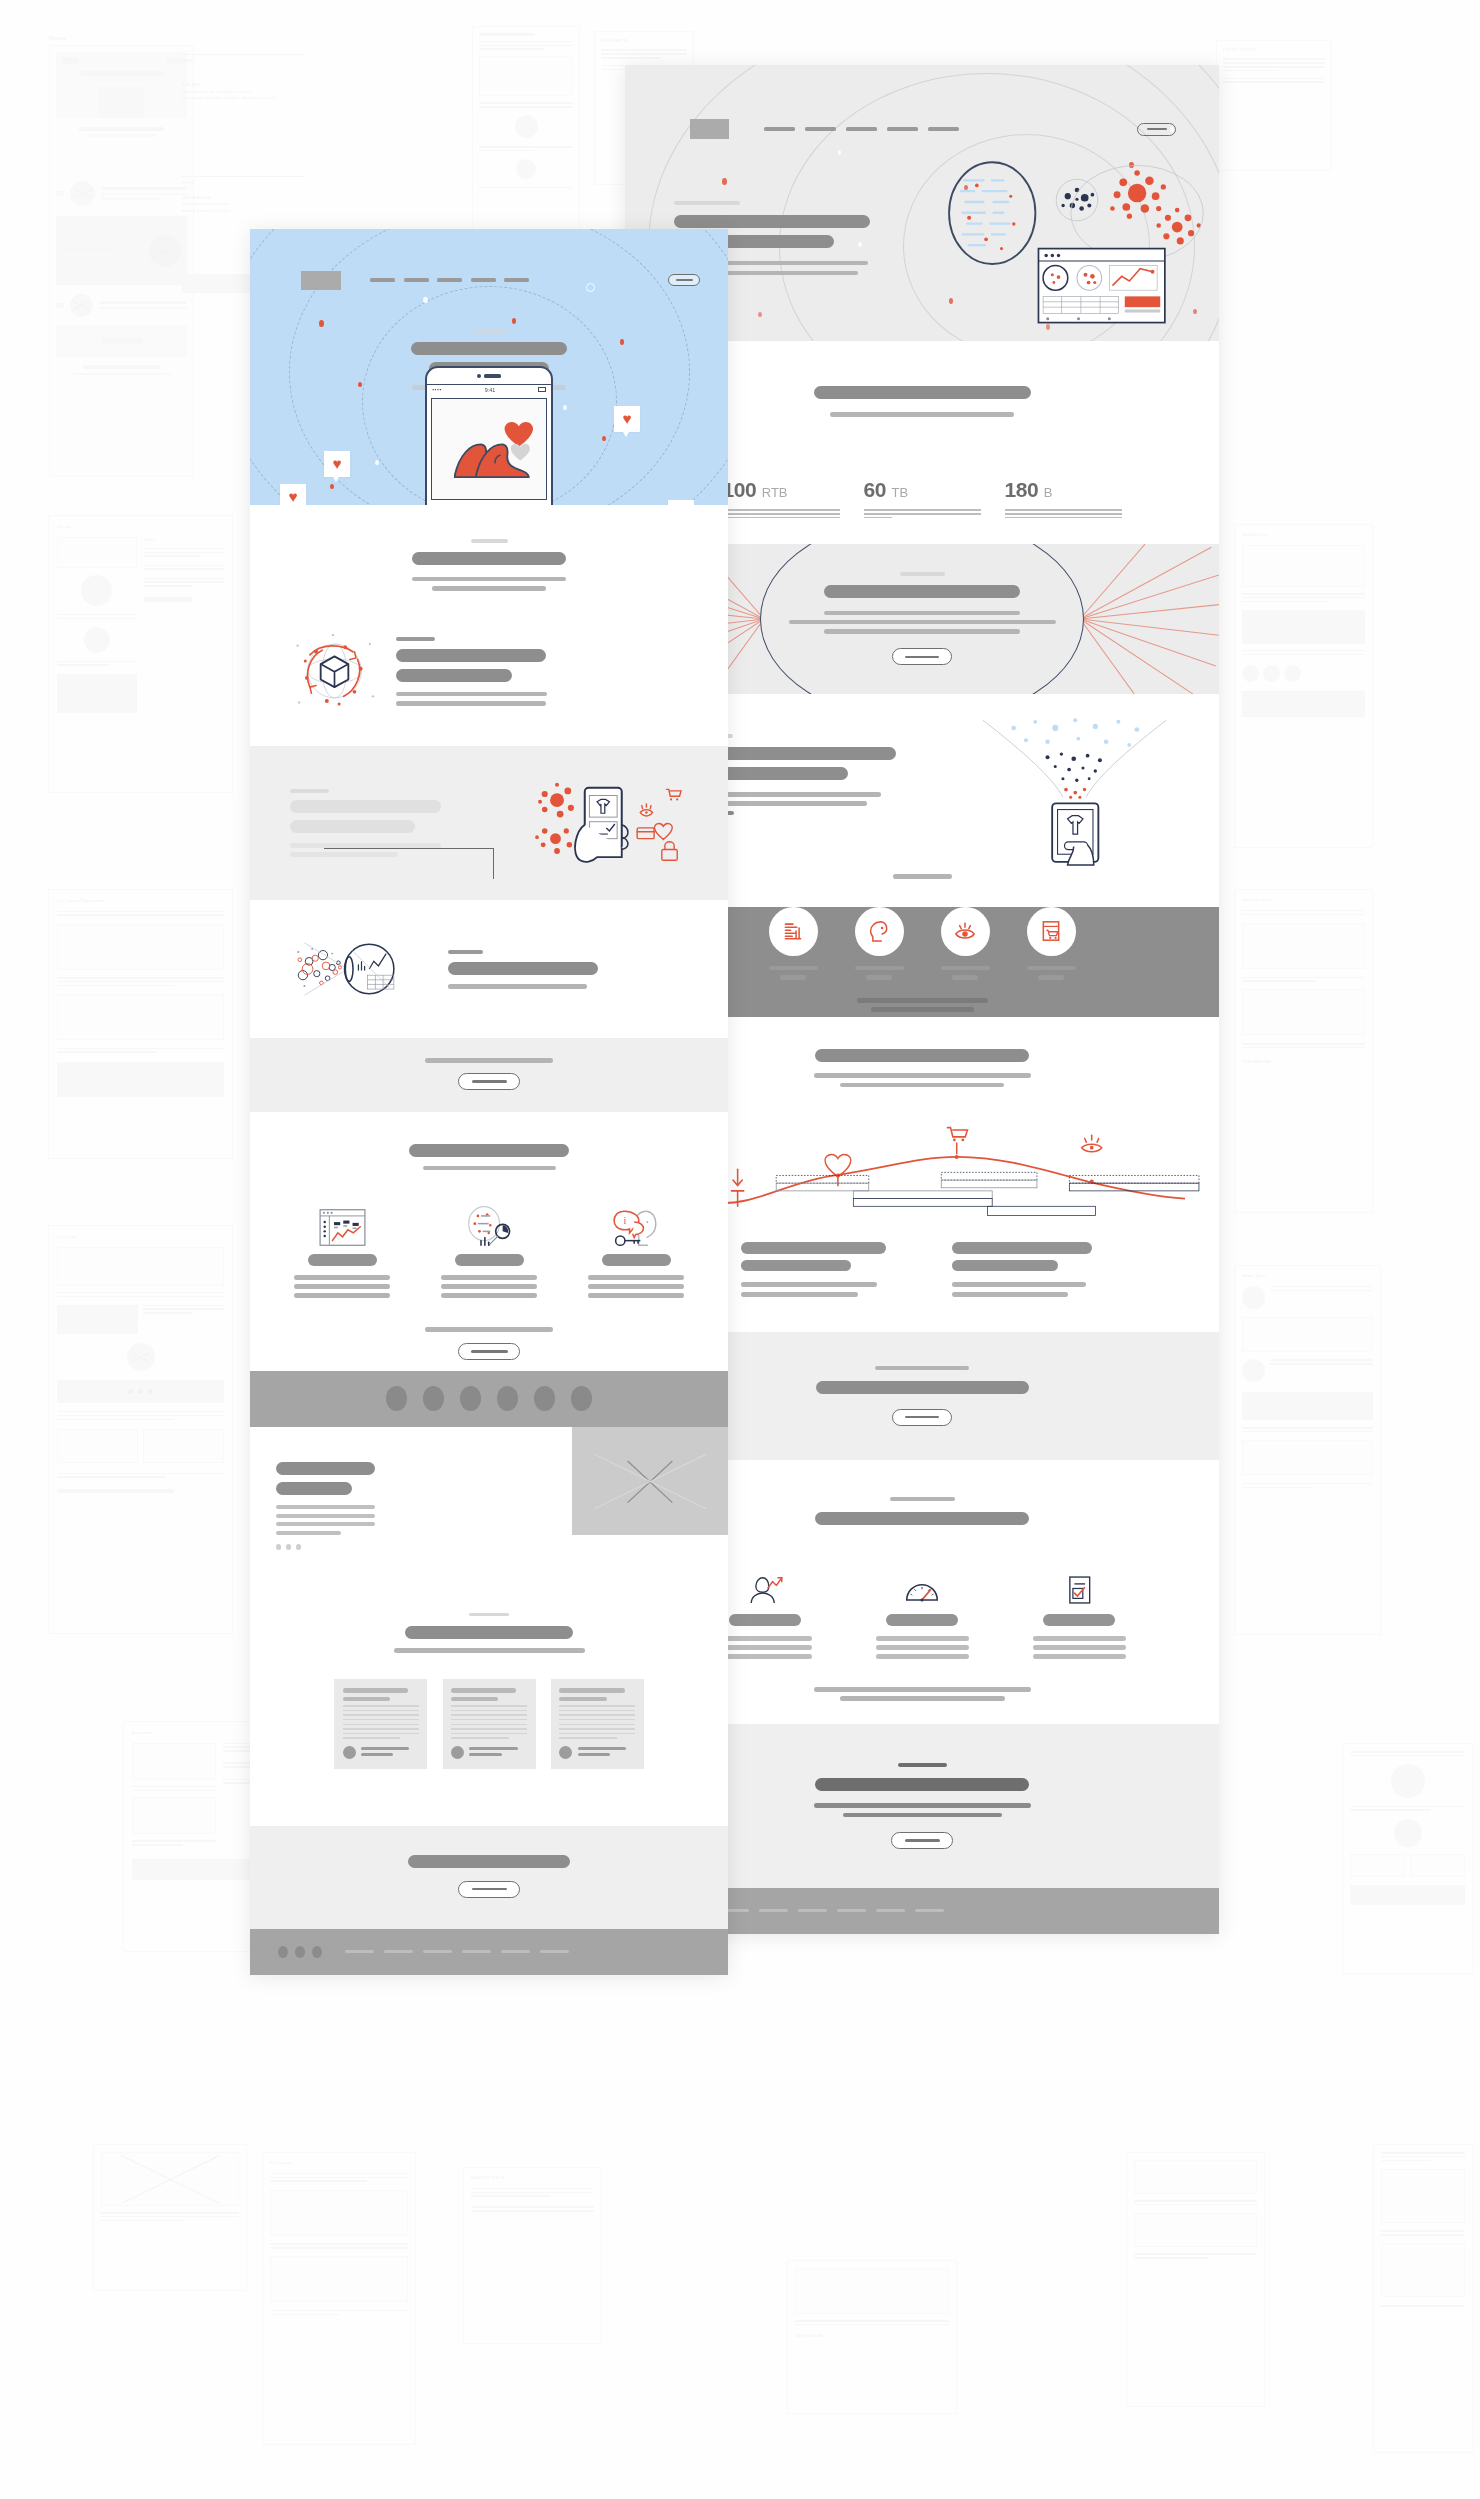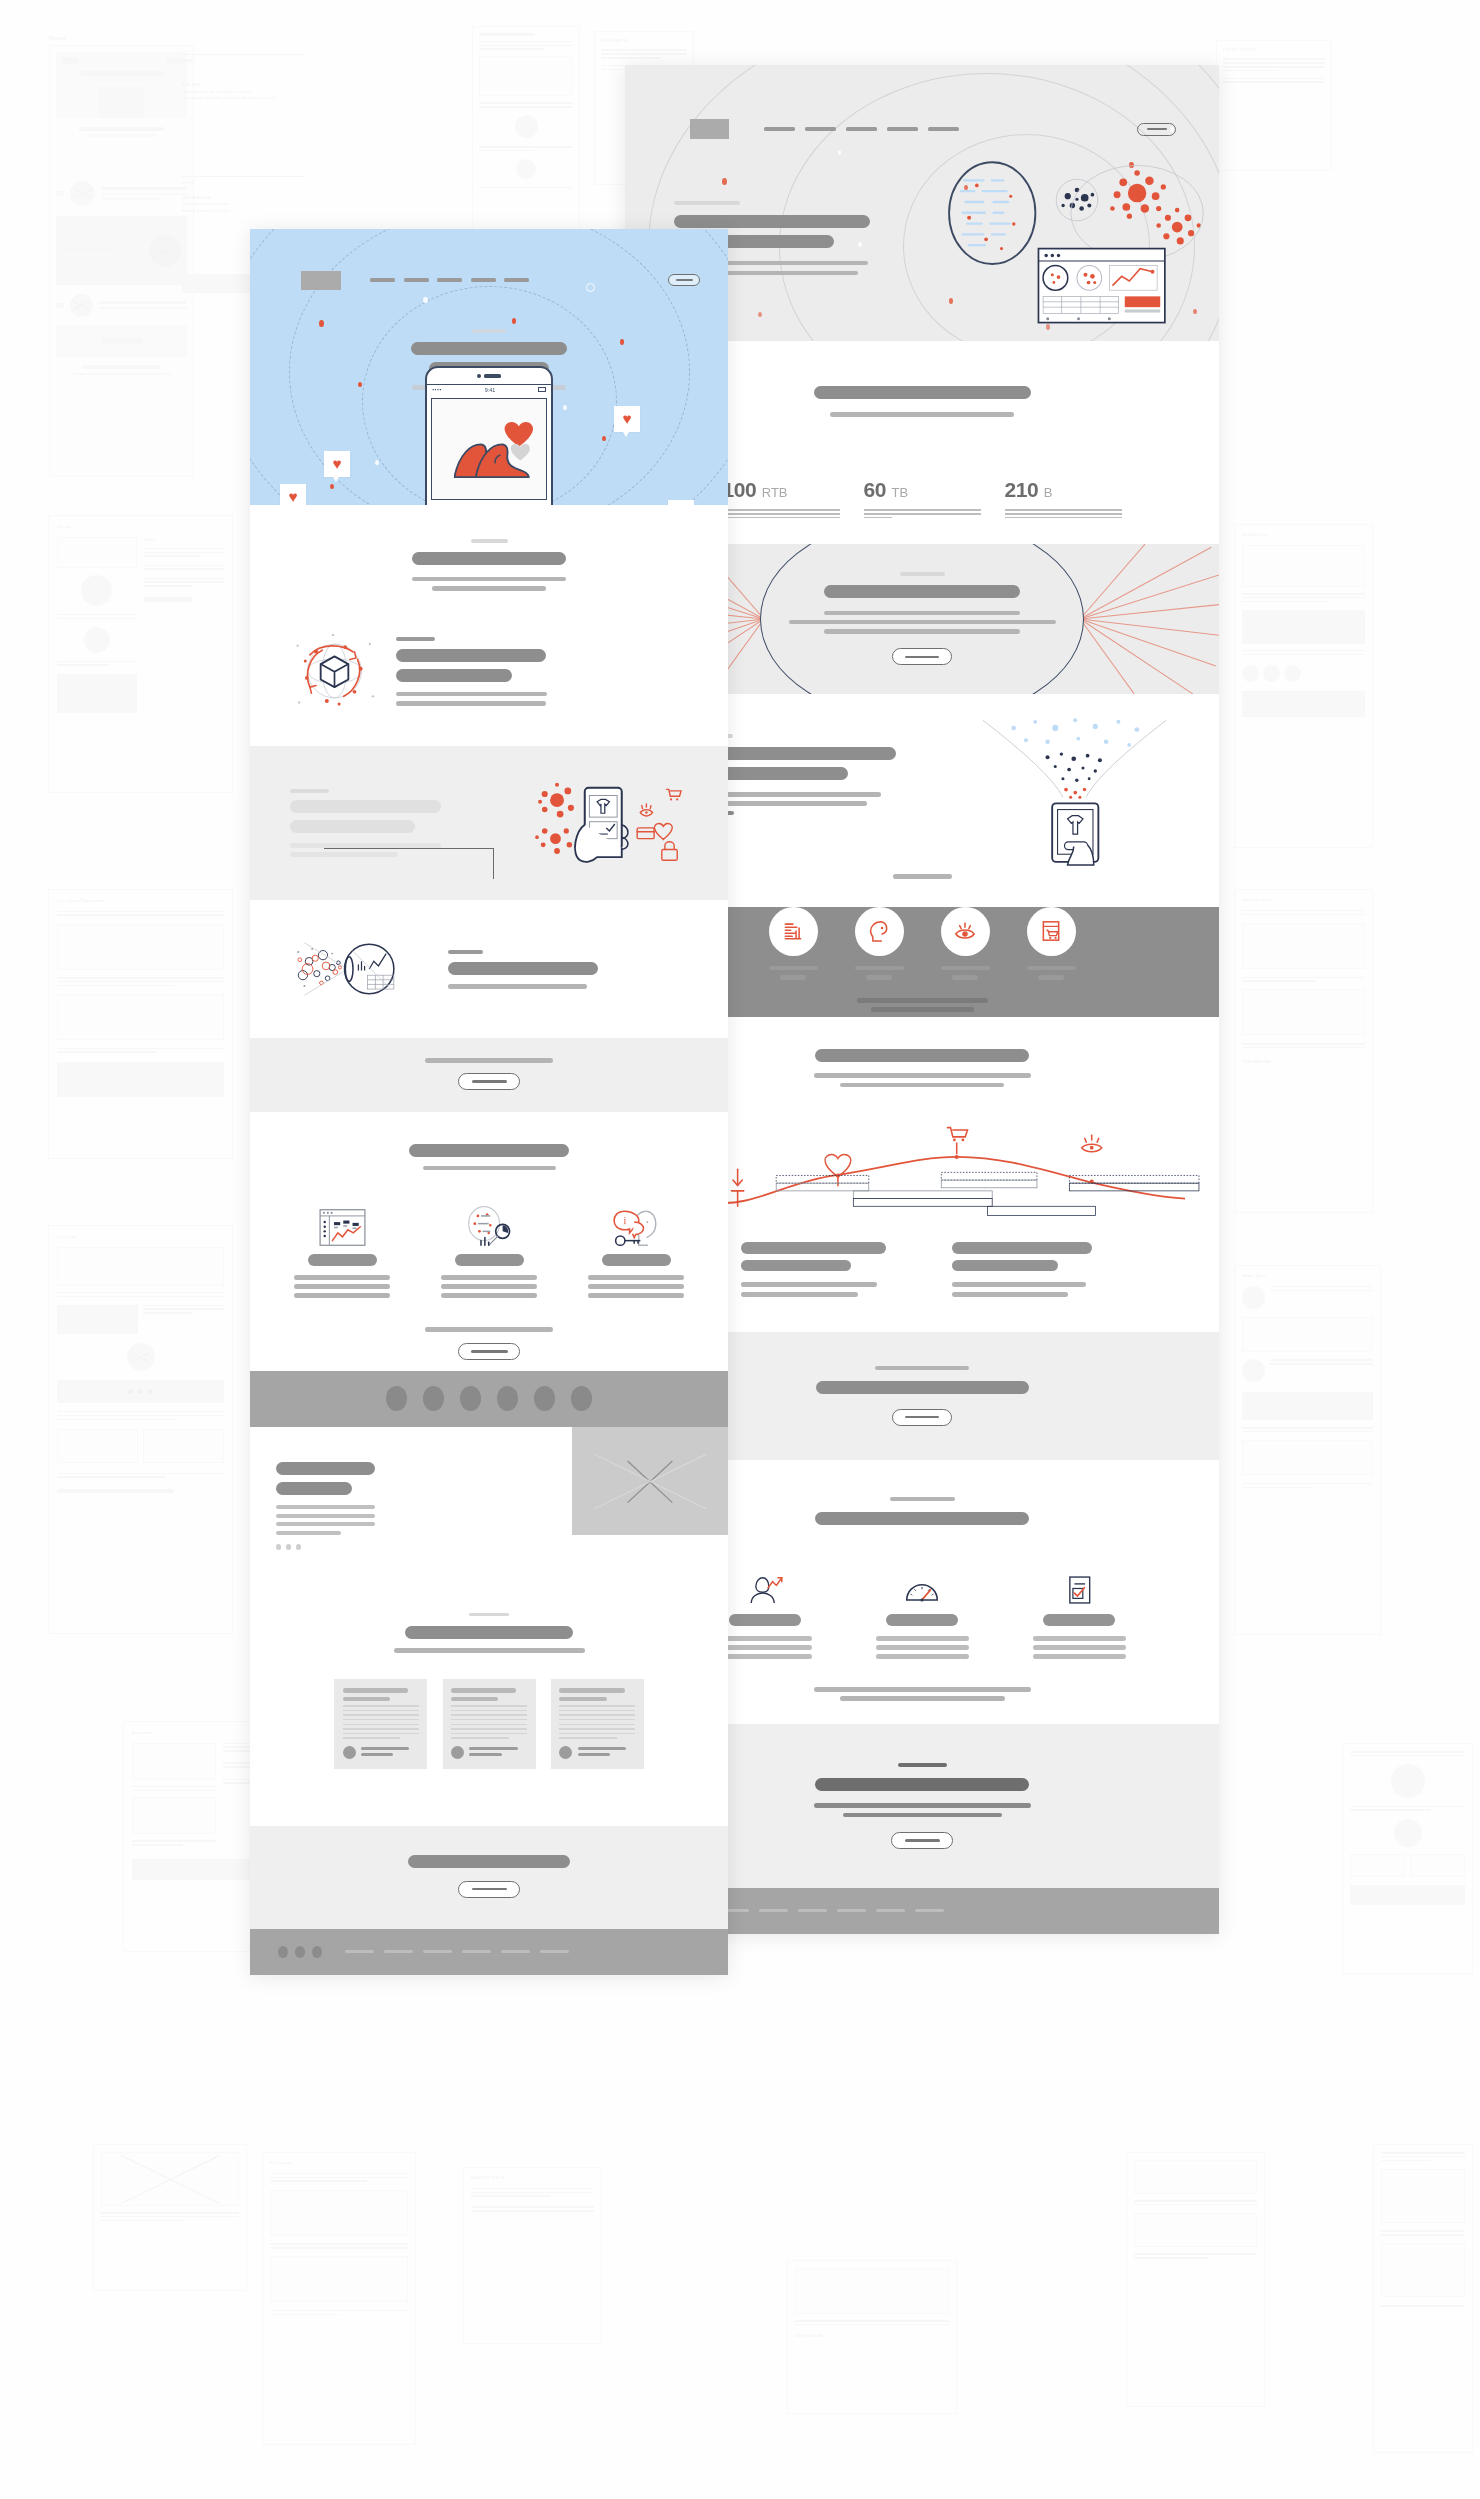--- a/index.html
+++ b/index.html
@@ -698,21 +698,21 @@
             <span class="stat-unit">TB</span>
           </div>
           <div class="stat-rules">
               <i></i>
               <i></i>
               <i style="width:28px"></i>
             </div>
         </div>
         <div class="stat">
           <div class="stat-top">
-            <span class="stat-num">210</span>
+            <span class="stat-num">180</span>
             <span class="stat-unit">B</span>
           </div>
           <div class="stat-rules">
               <i></i>
               <i></i>
               <i></i>
             </div>
         </div>
       </div>
     </div>

